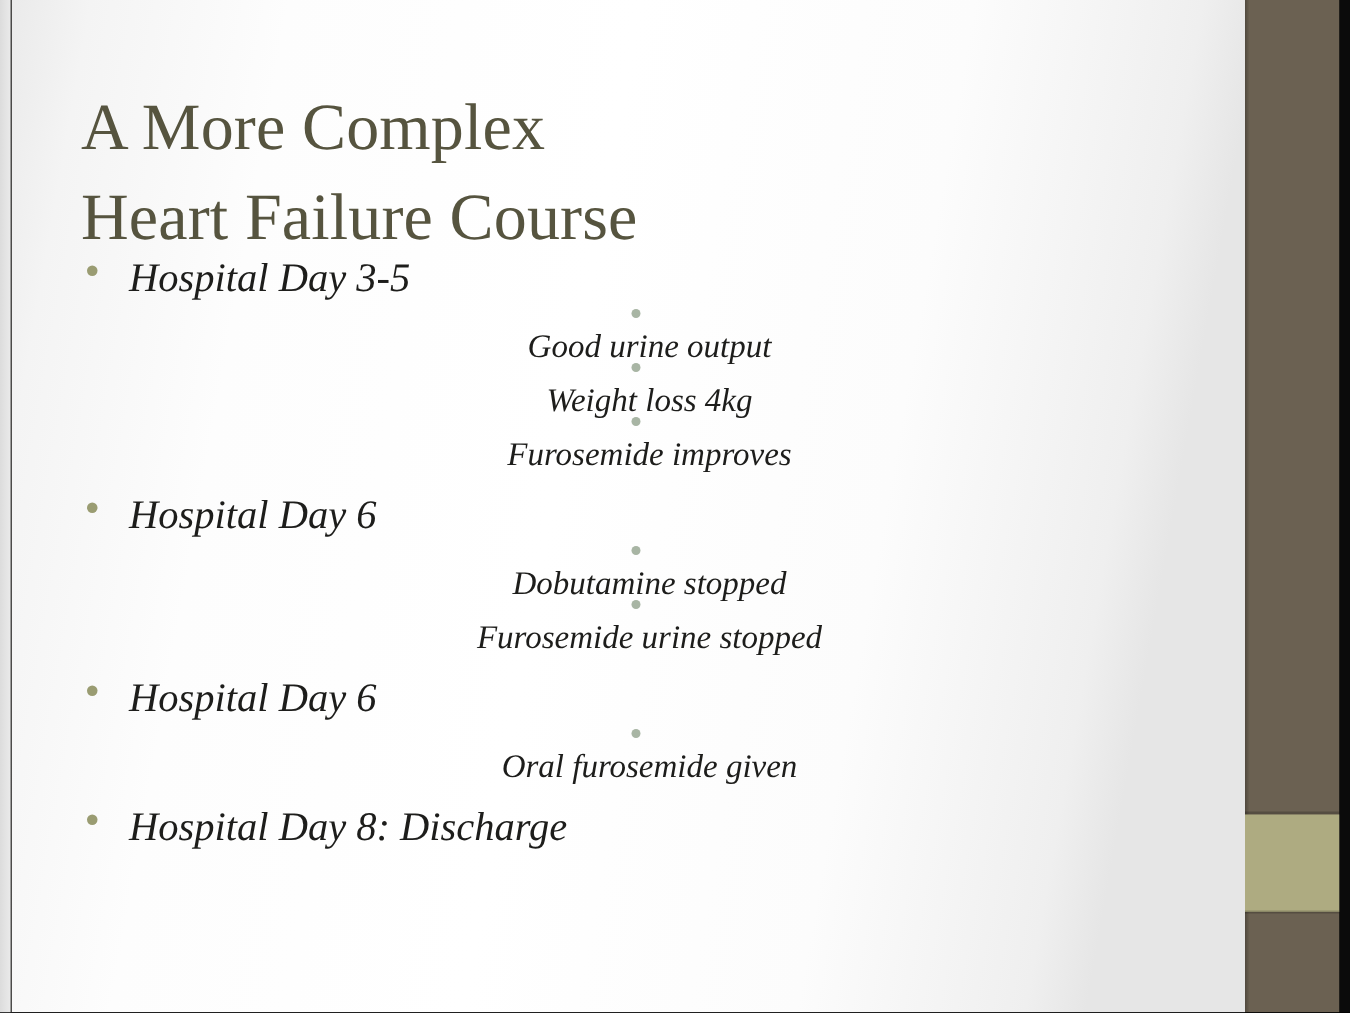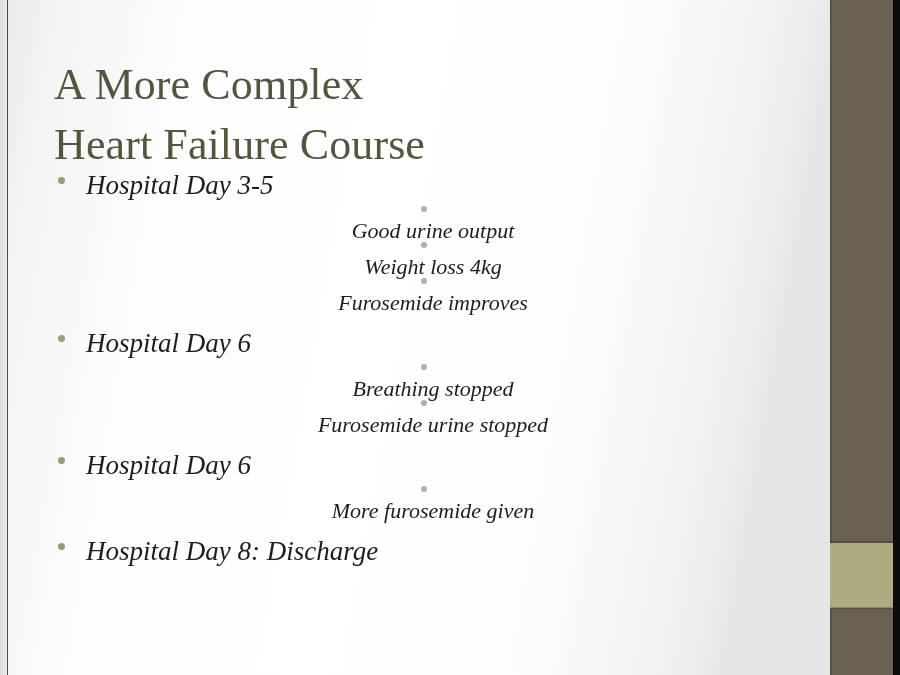--- a/index.html
+++ b/index.html
@@ -195,36 +195,36 @@
       <span class="bullet-text">Furosemide improves</span>
     </div>
 
     <div class="bullet-row lvl1">
       <span class="bullet-glyph"></span>
       <span class="bullet-text">Hospital Day 6</span>
     </div>
 
     <div class="bullet-row lvl2">
       <span class="bullet-glyph"></span>
-      <span class="bullet-text">Breathing stopped</span>
+      <span class="bullet-text">Dobutamine stopped</span>
     </div>
 
     <div class="bullet-row lvl2">
       <span class="bullet-glyph"></span>
       <span class="bullet-text">Furosemide urine stopped</span>
     </div>
 
     <div class="bullet-row lvl1">
       <span class="bullet-glyph"></span>
       <span class="bullet-text">Hospital Day 6</span>
     </div>
 
     <div class="bullet-row lvl2">
       <span class="bullet-glyph"></span>
-      <span class="bullet-text">More furosemide given</span>
+      <span class="bullet-text">Oral furosemide given</span>
     </div>
 
     <div class="bullet-row lvl1">
       <span class="bullet-glyph"></span>
       <span class="bullet-text">Hospital Day 8: Discharge</span>
     </div>
 
   </div>
 
   <div class="side-band">

